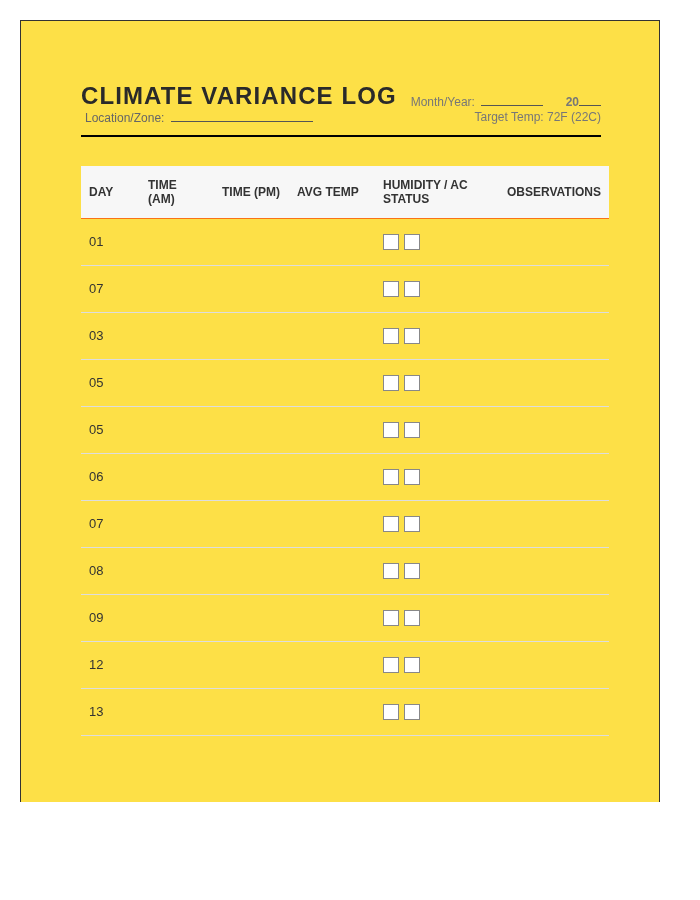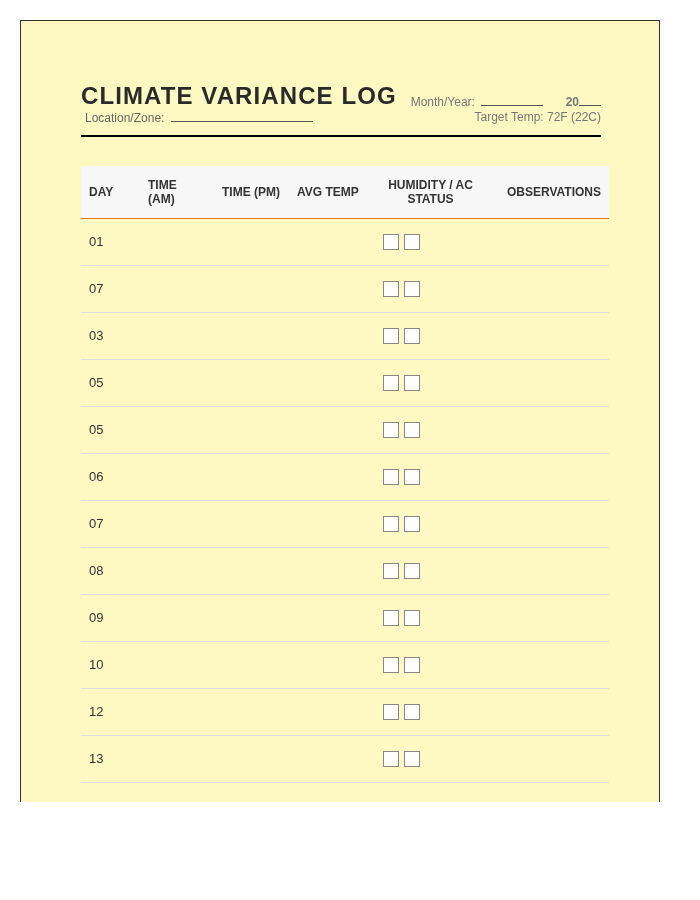--- a/index.html
+++ b/index.html
@@ -1,19 +1,19 @@
 <!DOCTYPE html>
 <html><head>
   <meta charset="utf-8">
   <style>
     html, body { margin: 0; padding: 0; background: #ffffff; }
     body { width: 700px; height: 900px; position: relative; overflow: hidden; font-family: "Liberation Sans", sans-serif; color: #333; }
     .page {
       position: absolute; left: 20px; top: 20px; width: 640px; height: 782px;
-      border: 1px solid #333; border-bottom: none; background: #fef9c3; overflow: hidden; box-sizing: border-box;
+      border: 1px solid #333; border-bottom: none; background: #fde047; overflow: hidden; box-sizing: border-box;
     }
     .inner { position: absolute; left: 60px; top: 0; width: 520px; }
     .header { position: absolute; left: 0; top: 60px; width: 520px; height: 54px; border-bottom: 2px solid #000; }
     .title { position: absolute; left: 0; top: 1px; font-size: 24px; font-weight: bold; letter-spacing: 1.1px; color: #2a2a2a; white-space: nowrap; }
     .location { position: absolute; left: 4px; top: 29px; font-size: 12px; color: #666; white-space: nowrap; }
     .meta { position: absolute; right: 0; top: 13px; text-align: right; font-size: 12px; color: #777; line-height: 15px; white-space: nowrap; }
     .blank { display: inline-block; border-bottom: 1px solid #555; height: 11px; vertical-align: baseline; }
     table { position: absolute; left: 0; top: 145px; width: 520px; border-collapse: collapse; table-layout: fixed; }
     thead tr { background: #f7f7f7; height: 52px; }
     thead th { font-size: 12px; font-weight: bold; color: #333; text-align: left; vertical-align: middle; padding: 0; line-height: 14px; border-bottom: 1px solid #f97316; }
@@ -48,21 +48,21 @@
       </div>
     </div>
 
     <table>
       <thead>
         <tr>
           <th class="c-day">DAY</th>
           <th class="c-am"><span style="display:inline-block;width:40px;">TIME (AM)</span></th>
           <th class="c-pm">TIME (PM)</th>
           <th class="c-avg">AVG TEMP</th>
-          <th class="c-hum"><span style="display:inline-block;width:95px;text-align:center;">HUMIDITY / AC STATUS</span></th>
+          <th class="c-hum"><span style="display:inline-block;width:95px;">HUMIDITY / AC STATUS</span></th>
           <th class="c-obs">OBSERVATIONS</th>
         </tr>
       </thead>
       <tbody id="log-body">
   <tr>
     <td class="c-day">01</td>
     <td class="c-am"></td>
     <td class="c-pm"></td>
     <td class="c-avg"></td>
     <td class="c-hum">
@@ -152,30 +152,20 @@
     <td class="c-day">09</td>
     <td class="c-am"></td>
     <td class="c-pm"></td>
     <td class="c-avg"></td>
     <td class="c-hum">
       <span class="cb"></span><span class="cb"></span>
     </td>
     <td class="c-obs"></td>
   </tr>
 
-  <tr>
-    <td class="c-day">10</td>
-    <td class="c-am"></td>
-    <td class="c-pm"></td>
-    <td class="c-avg"></td>
-    <td class="c-hum">
-      <span class="cb"></span><span class="cb"></span>
-    </td>
-    <td class="c-obs"></td>
-  </tr>
 
 
   <tr>
     <td class="c-day">12</td>
     <td class="c-am"></td>
     <td class="c-pm"></td>
     <td class="c-avg"></td>
     <td class="c-hum">
       <span class="cb"></span><span class="cb"></span>
     </td>

